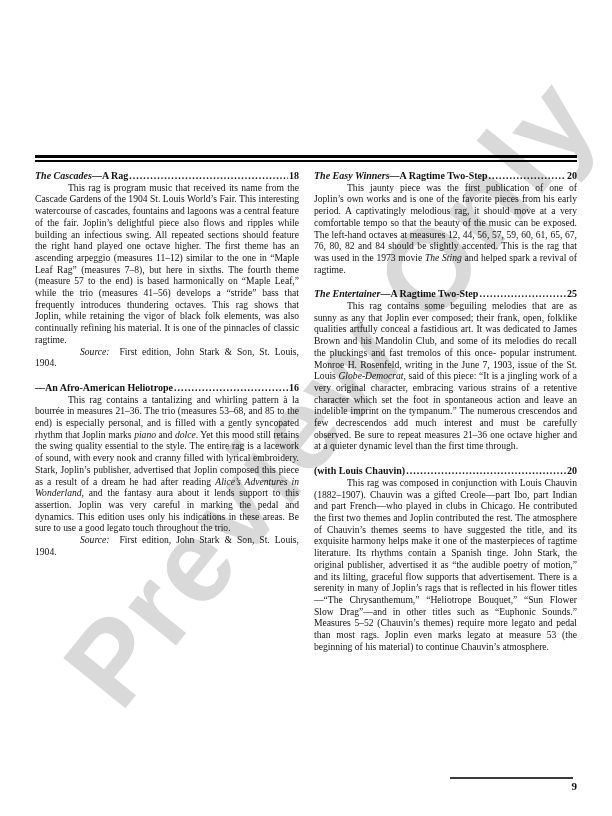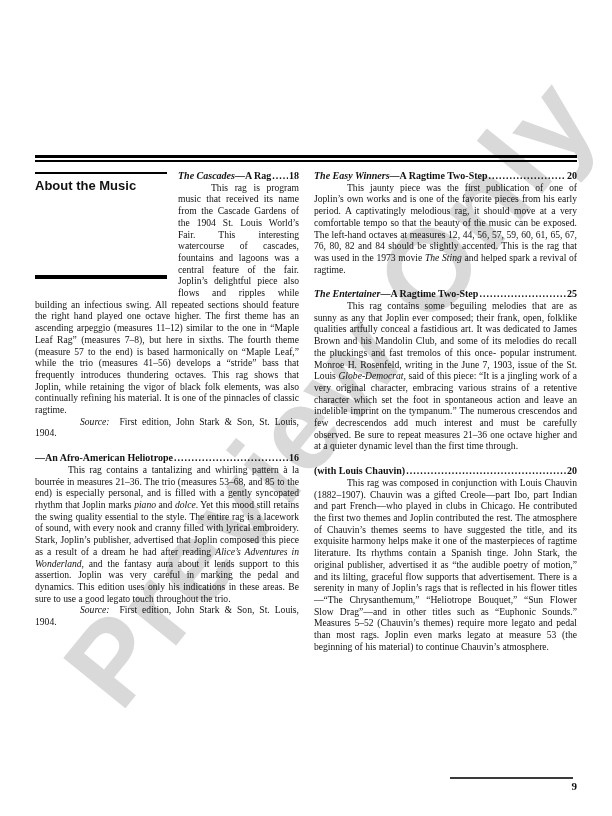--- a/index.html
+++ b/index.html
@@ -98,25 +98,20 @@
   <div class="watermark">Preview Only</div>
 
   <div class="content">
     <div class="rule-double"></div>
 
     <div class="cols">
 
       <div class="col left">
 
         <div class="section first">
-          <div class="about-box">
-            <div class="about-rule-top"></div>
-            <div class="about-title">About the Music</div>
-            <div class="about-rule-bottom"></div>
-          </div>
           <div class="entry-head">
             <span class="ti">The Cascades</span>
               <span class="tr">—A Rag</span>
             <span class="leader">................................................................................</span>
             <span class="pgno">18</span>
           </div>
           <p class="body-p"><span>This rag is program music that received its name from the Cascade Gardens of the 1904 St. Louis World’s Fair.  This interesting watercourse of cascades, fountains and lagoons was a central feature of the fair.  Joplin’s delightful piece also flows and ripples while building an infectious swing.  All repeated sections should feature the right hand played one octave higher.  The first theme has an ascending arpeggio (measures 11–12) similar to the one in “Maple Leaf Rag” (measures 7–8), but here in sixths.  The fourth theme (measure 57 to the end) is based harmonically on “Maple Leaf,” while the trio (measures 41–56) develops a “stride” bass that frequently introduces thundering octaves.  This rag shows that Joplin, while retaining the vigor of black folk elements, was also continually refining his material.  It is one of the pinnacles of classic ragtime.</span></p>
           <p class="source-p"><span class="it">Source:</span><span>&nbsp; First edition, John Stark &amp; Son, St. Louis, 1904.</span></p>
         </div>
 

